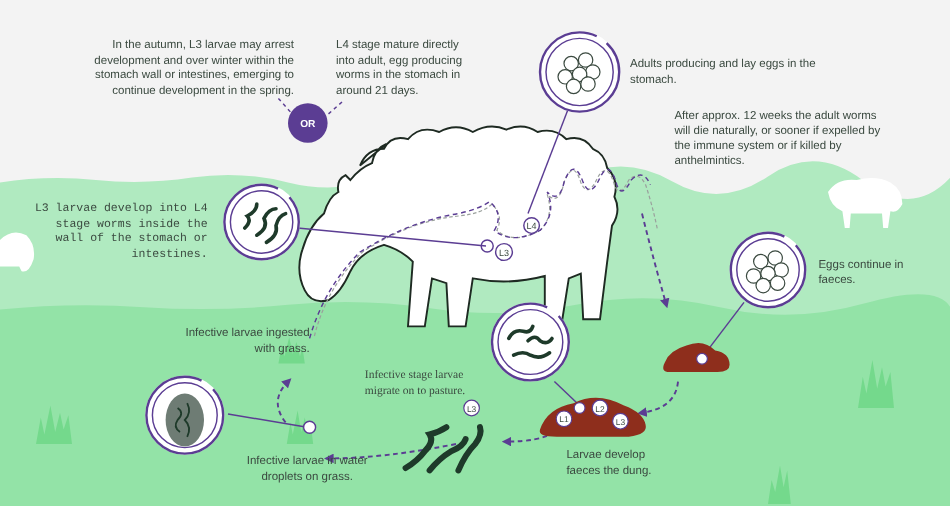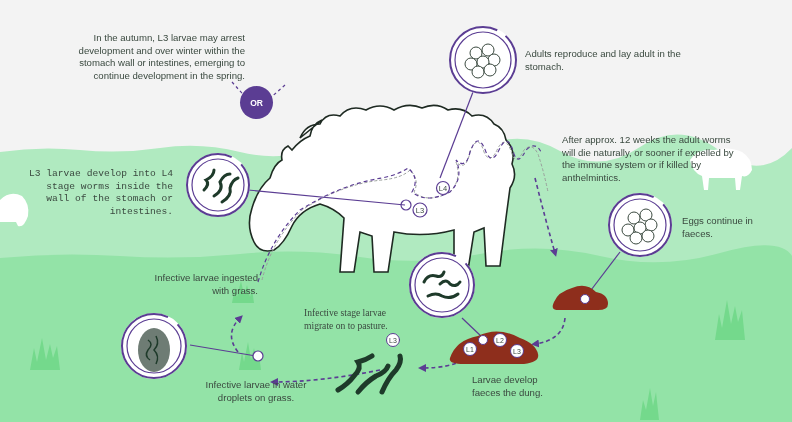--- a/index.html
+++ b/index.html
@@ -154,22 +154,23 @@
     <g stroke="#1e3a2a" stroke-width="5" fill="none" stroke-linecap="round">
       <path d="M338,390 q10,-6 16,-14 q8,-8 4,-14 q8,-2 14,-6"></path>
       <path d="M358,392 q8,-10 18,-16 q10,-4 12,-10"></path>
       <path d="M382,392 q6,-14 14,-22 q6,-8 4,-14"></path>
       <circle cx="393" cy="340" r="6.5" fill="#ffffff" stroke="#5b3d93" stroke-width="1"></circle>
       <text x="393" y="343" font-size="7" text-anchor="middle" fill="#3b4a40" stroke="none" font-family="Liberation Sans, sans-serif">L3</text>
     </g>
   </svg>
 
   <div class="txt right" style="left:55px;top:32px;width:190px;">In the autumn, L3 larvae may arrest development and over winter within the stomach wall or intestines, emerging to continue development in the spring.</div>
+  <div class="txt" style="left:280px;top:32px;width:118px;">L4 stage mature directly into adult, egg producing worms in the stomach in around 21 days.</div>
   <div class="or">OR</div>
-  <div class="txt" style="left:525px;top:48px;width:160px;">Adults reproduce and lay adult in the stomach.</div>
-  <div class="txt" style="left:562px;top:91px;width:175px;margin-top:43px;">After approx. 12 weeks the adult worms will die naturally, or sooner if expelled by the immune system or if killed by anthelmintics.</div>
+  <div class="txt" style="left:525px;top:48px;width:160px;">Adults producing and lay eggs in the stomach.</div>
+  <div class="txt" style="left:562px;top:91px;width:175px;">After approx. 12 weeks the adult worms will die naturally, or sooner if expelled by the immune system or if killed by anthelmintics.</div>
   <div class="txt right" style="left:20px;top:168px;width:153px;font-family:Liberation Mono, monospace;">L3 larvae develop into L4 stage worms inside the wall of the stomach or intestines.</div>
   <div class="txt" style="left:682px;top:215px;width:80px;">Eggs continue in faeces.</div>
   <div class="txt right" style="left:118px;top:272px;width:110px;margin-left:30px;">Infective larvae ingested with grass.</div>
   <div class="txt" style="left:304px;top:307px;width:88px;font-family:Liberation Serif, serif;">Infective stage larvae migrate on to pasture.</div>
   <div class="txt" style="left:196px;top:379px;width:120px;text-align:center;">Infective larvae in water droplets on grass.</div>
   <div class="txt" style="left:472px;top:374px;width:90px;">Larvae develop faeces the dung.</div>
 </div>
 
 </body></html>

